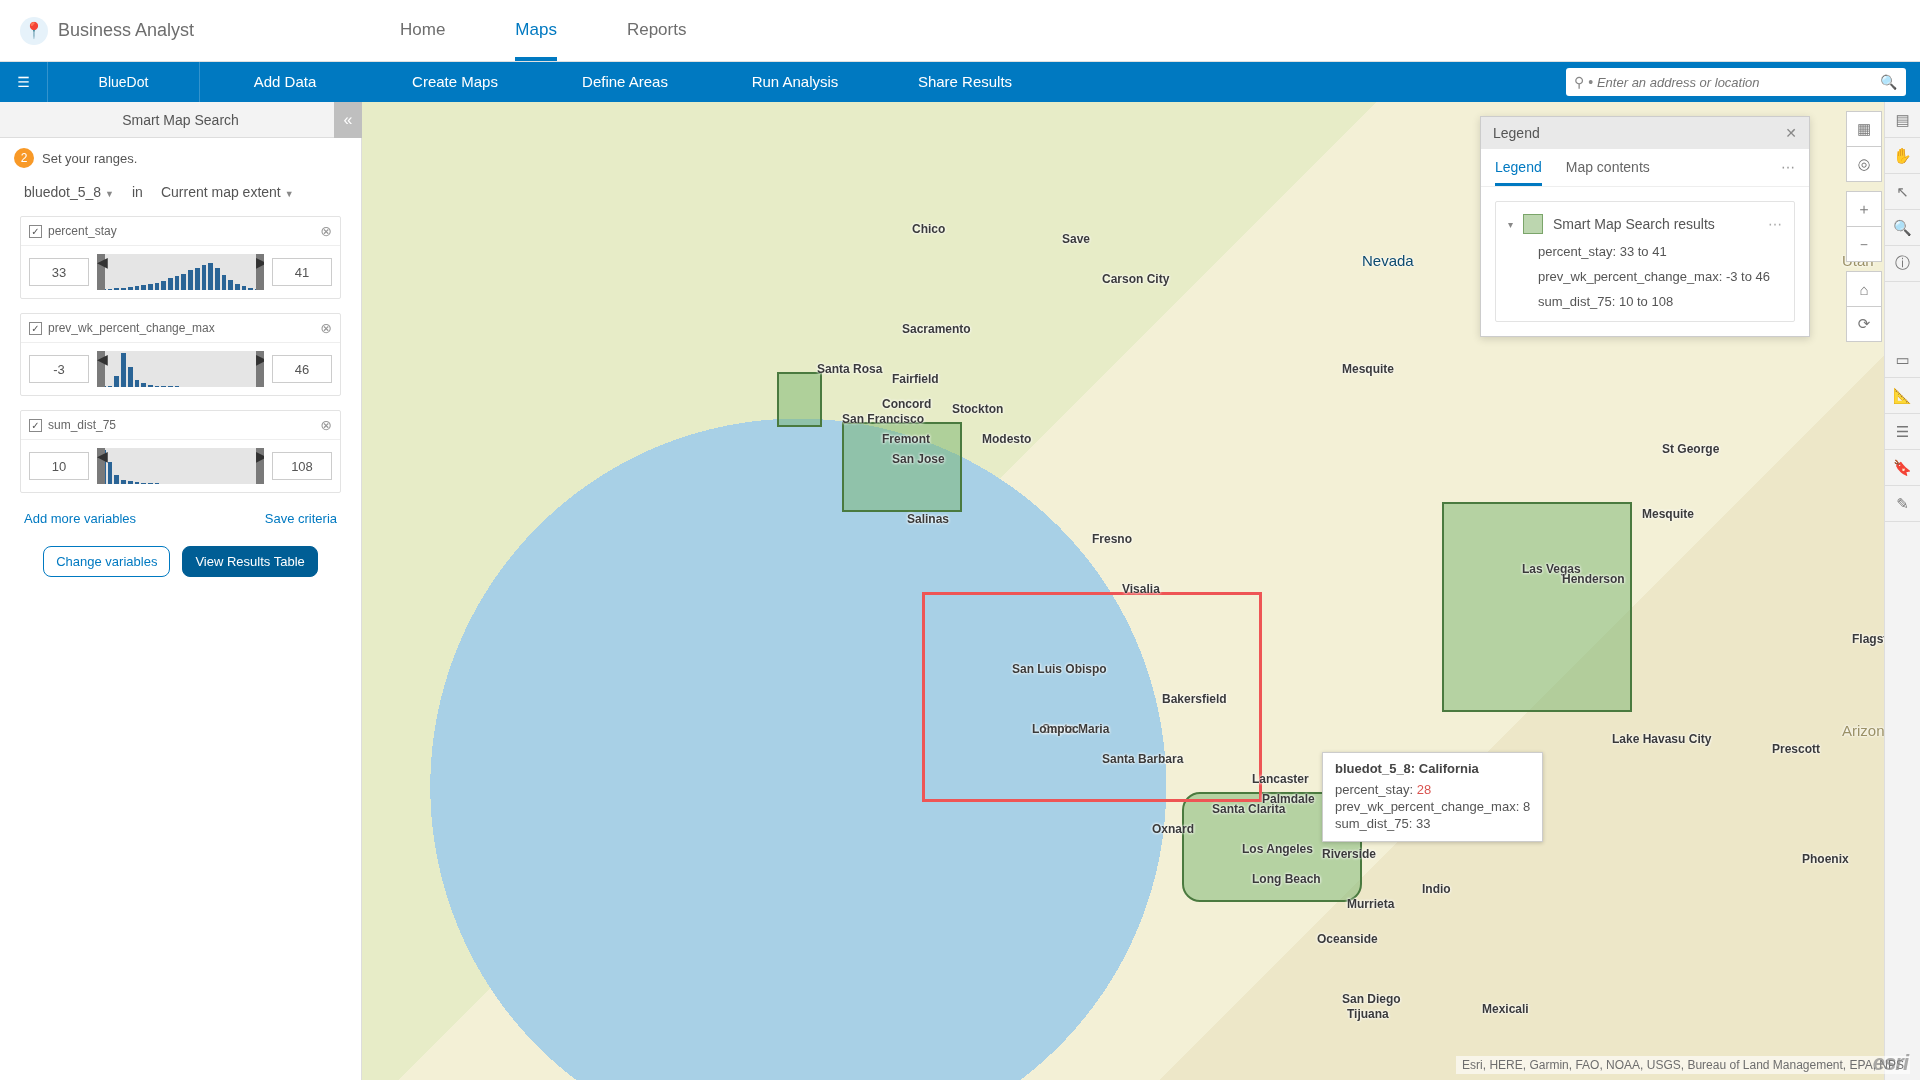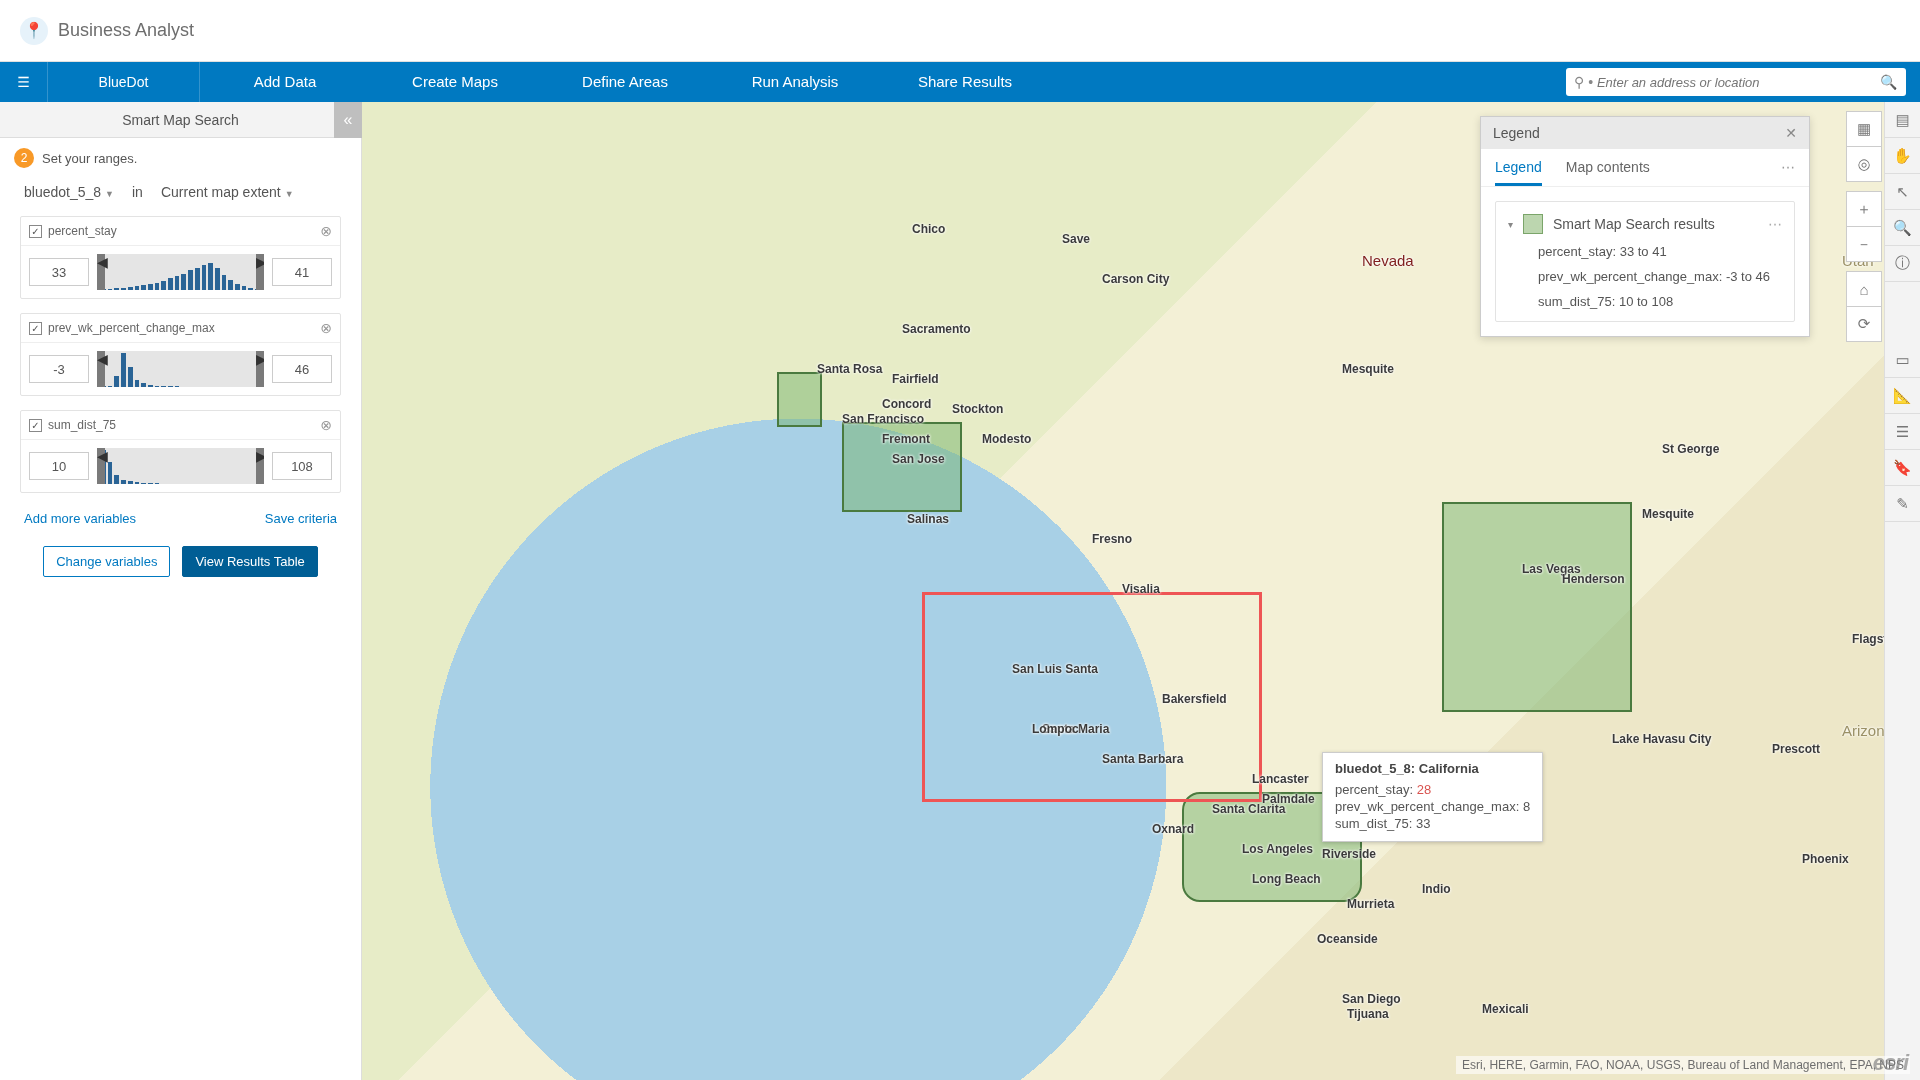--- a/index.html
+++ b/index.html
@@ -49,21 +49,21 @@
 .numbox{width:60px;height:28px;border:1px solid #ccc;text-align:center;font-size:13px;color:#555;}
 .histo{flex:1;height:36px;background:#e5e5e5;position:relative;overflow:hidden;}
 .bars{position:absolute;inset:0;display:flex;align-items:flex-end;gap:2px;padding:0 4px;}
 .bars span{flex:1;background:#2a6496;}
 .handle{position:absolute;top:0;bottom:0;width:8px;background:#7a7a7a;}
 .handle.l{left:0;} .handle.r{right:0;}
 
 .links{display:flex;justify-content:space-between;padding:4px 24px 14px;font-size:13px;}
 .link{color:#0079c1;cursor:pointer;}
 .btnrow{display:flex;gap:12px;justify-content:center;padding:6px 0 20px;}
-.btn{padding:7px 12px;font-size:13px;border:1px solid #0079c1;cursor:pointer;border-radius:2px;}
+.btn{padding:7px 12px;font-size:13px;border:1px solid #0079c1;cursor:pointer;border-radius:8px;}
 .btn.ghost{background:#fff;color:#0079c1;}
 .btn.primary{background:#005e95;color:#fff;border-color:#005e95;}
 
 
 .map{flex:1;position:relative;overflow:hidden;}
 .mapimg{position:absolute;inset:0;background:
   radial-gradient(circle at 28% 70%, #a8d0e6 0 28%, transparent 28%),
   linear-gradient(135deg,#e7ecc7 0 40%,#f3f0d6 40% 70%,#ede7c8 70% 100%);
 }
 .polygon{position:absolute;border:3px solid #e55;pointer-events:none;}
@@ -107,20 +107,25 @@
 
 .city{position:absolute;font-size:12px;color:#3a3a3a;font-weight:bold;text-shadow:0 0 3px #fff,0 0 3px #fff;}
 </style>
 </head>
 <body>
 
 <div class="hdr">
   <div class="brand">
     <span class="brand-icon">📍</span>
     <span>Business Analyst</span>
+  </div>
+  <div class="tabs">
+    <div class="tab">Home</div>
+    <div class="tab active">Maps</div>
+    <div class="tab">Reports</div>
   </div>
 </div>
 
 <div class="bluebar">
   <div class="burger">☰</div>
   <div class="projtab">BlueDot</div>
   <div class="bluetabs">
     <div class="bluetab">Add Data</div>
     <div class="bluetab">Create Maps</div>
     <div class="bluetab">Define Areas</div>
@@ -332,25 +337,25 @@
         <div class="city" style="left:900px;top:690px">Palmdale</div>
         <div class="city" style="left:520px;top:330px">Fremont</div>
         <div class="city" style="left:520px;top:295px">Concord</div>
         <div class="city" style="left:530px;top:270px">Fairfield</div>
         <div class="city" style="left:980px;top:260px">Mesquite</div>
         <div class="city" style="left:1280px;top:405px">Mesquite</div>
         <div class="city" style="left:1250px;top:630px">Lake Havasu City</div>
         <div class="city" style="left:1410px;top:640px">Prescott</div>
         <div class="city" style="left:1060px;top:780px">Indio</div>
         <div class="city" style="left:985px;top:795px">Murrieta</div>
-        <div class="city" style="left:650px;top:560px">San Luis Santa</div>
+        <div class="city" style="left:650px;top:560px">San Luis Obispo</div>
         <div class="city" style="left:670px;top:620px">Lompoc</div>
       </div>
     <div id="regions">
-        <div class="city" style="left:1000px;top:150px;font-size:15px;color:#7f1d1d;font-weight:normal">Nevada</div>
+        <div class="city" style="left:1000px;top:150px;font-size:15px;color:#0c4a6e;font-weight:normal">Nevada</div>
         <div class="city" style="left:1480px;top:150px;font-size:15px;color:#9a9065;font-weight:normal">Utah</div>
         <div class="city" style="left:1480px;top:620px;font-size:15px;color:#9a9065;font-weight:normal">Arizona</div>
       </div>
 
     <div class="tooltip">
       <div class="th">bluedot_5_8: California</div>
       <div id="ttrows">
           <div class="ttrow">percent_stay: <span class="ttred">28</span></div>
           <div class="ttrow">prev_wk_percent_change_max: <span class="">8</span></div>
           <div class="ttrow">sum_dist_75: <span class="">33</span></div>

